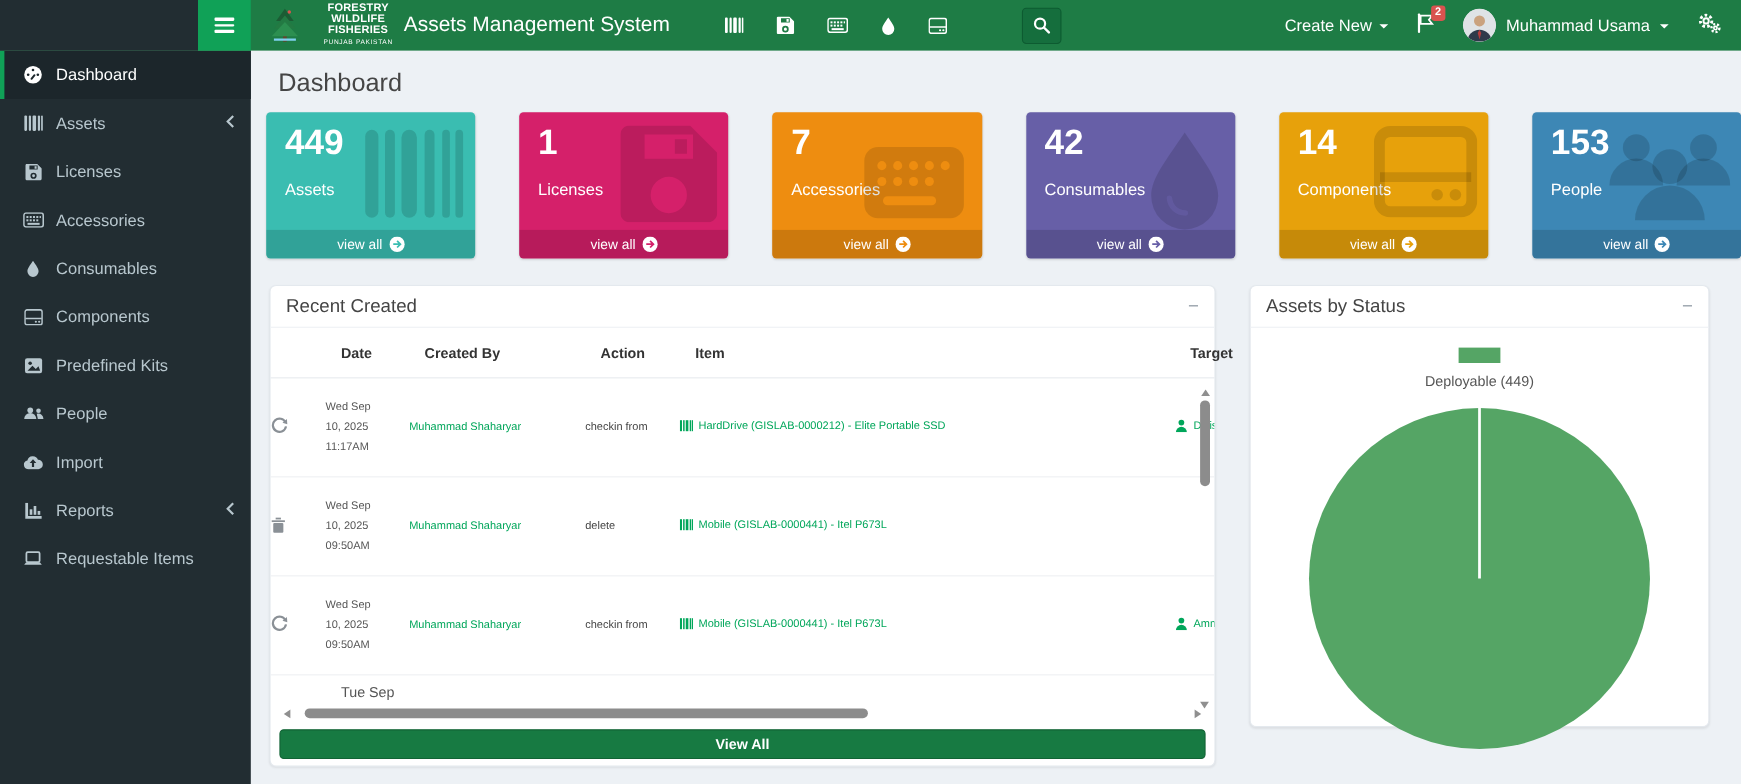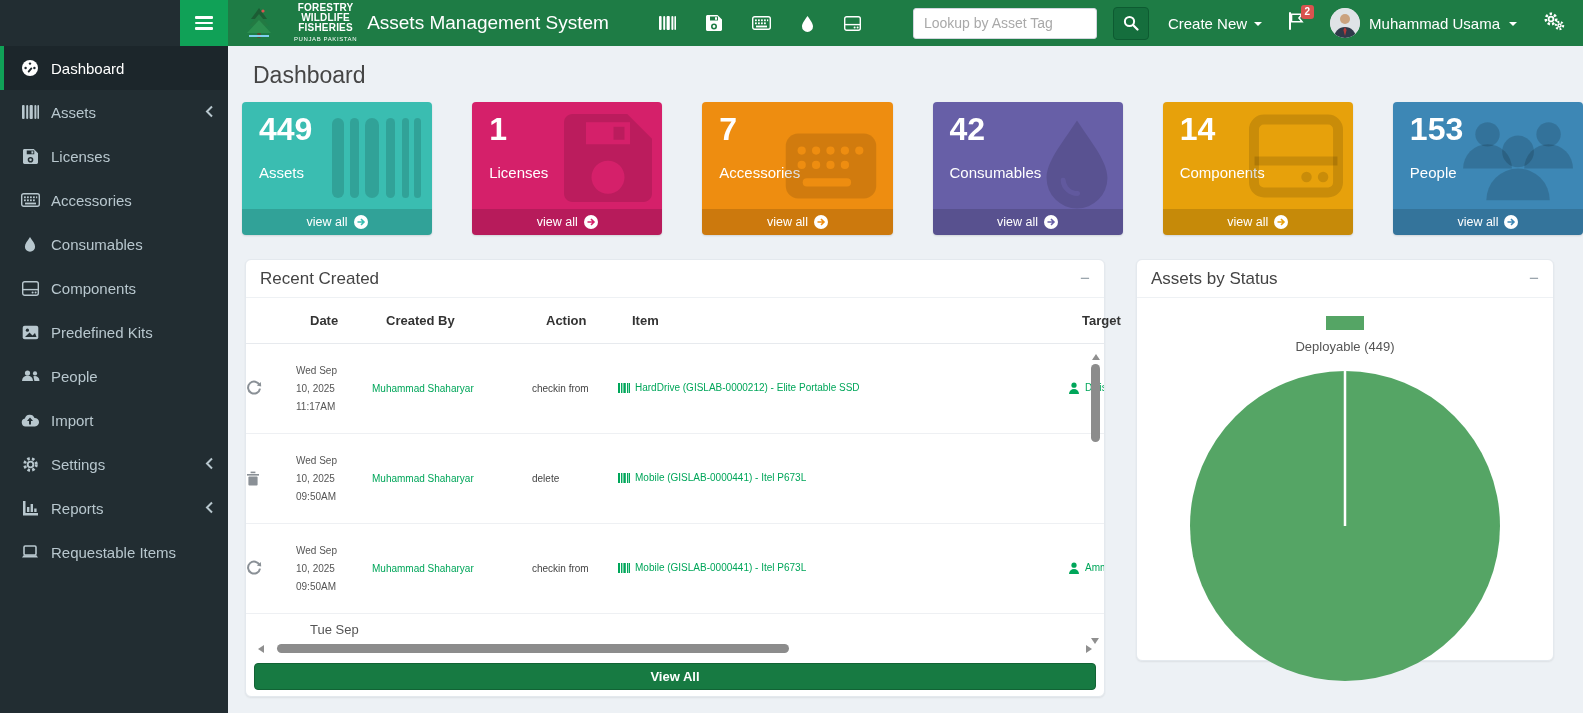--- a/index.html
+++ b/index.html
@@ -181,21 +181,20 @@
       <svg width="17" height="15" viewBox="0 0 17 15">
           <rect x="0.7" y="0.7" width="15.6" height="13.6" rx="2" fill="none" stroke="#fff" stroke-width="1.4"></rect>
           <line x1="1" y1="8.6" x2="16" y2="8.6" stroke="#fff" stroke-width="1.4"></line>
           <circle cx="10.6" cy="11.5" r="1" fill="#fff"></circle>
           <circle cx="13.6" cy="11.5" r="1" fill="#fff"></circle>
         </svg>
     </span>
   </div>
 
   <div class="search-group">
-    <input class="search-input" type="text" placeholder="Lookup by Asset Tag" style="">
     <div class="search-btn">
       <svg width="16" height="16" viewBox="0 0 16 16">
           <circle cx="6.5" cy="6.5" r="4.6" fill="none" stroke="#fff" stroke-width="2"></circle>
           <line x1="10" y1="10" x2="14.5" y2="14.5" stroke="#fff" stroke-width="2.2" stroke-linecap="round"></line>
         </svg>
     </div>
   </div>
 
   <div class="nav-right">
     <div class="createnew">
@@ -347,36 +346,20 @@
     <span class="ico">
       <svg width="18" height="13" viewBox="0 0 18 13" fill="#b8c7ce">
           <path d="M4.5 12.5 a4 4 0 0 1-.6-7.9 5 5 0 0 1 9.6-.6 3.6 3.6 0 0 1 .5 8.5z"></path>
           <polygon points="9,3.5 12,7 10,7 10,10.5 8,10.5 8,7 6,7" fill="#222d32"></polygon>
           <polygon points="9,4.6 11.2,7.4 9.9,7.4 9.9,10.5 8.1,10.5 8.1,7.4 6.8,7.4" fill="#b8c7ce" opacity="0"></polygon>
         </svg>
     </span>
     <span>Import</span>
   </div>
 
-  <div class="side-item">
-    <span class="ico">
-      <svg width="17" height="17" viewBox="0 0 18 18">
-          <g stroke="#b8c7ce" fill="none">
-            <circle cx="9" cy="9" r="6.2" stroke-width="3" stroke-dasharray="2.7 2.3"></circle>
-            <circle cx="9" cy="9" r="3" stroke-width="2"></circle>
-          </g>
-        </svg>
-    </span>
-    <span>Settings</span>
-    <span class="chev">
-      <svg width="9" height="13" viewBox="0 0 9 13">
-          <polyline points="7,1.5 2,6.5 7,11.5" fill="none" stroke="#b8c7ce" stroke-width="2"></polyline>
-        </svg>
-    </span>
-  </div>
 
   <div class="side-item">
     <span class="ico">
       <svg width="16" height="15" viewBox="0 0 16 15" fill="#b8c7ce">
           <path d="M1 0 h2.5 v12 H16 v2.5 H1 z"></path>
           <rect x="5" y="6" width="2.4" height="5"></rect>
           <rect x="8.6" y="3" width="2.4" height="8"></rect>
           <rect x="12.2" y="7.5" width="2.4" height="3.5"></rect>
         </svg>
     </span>

